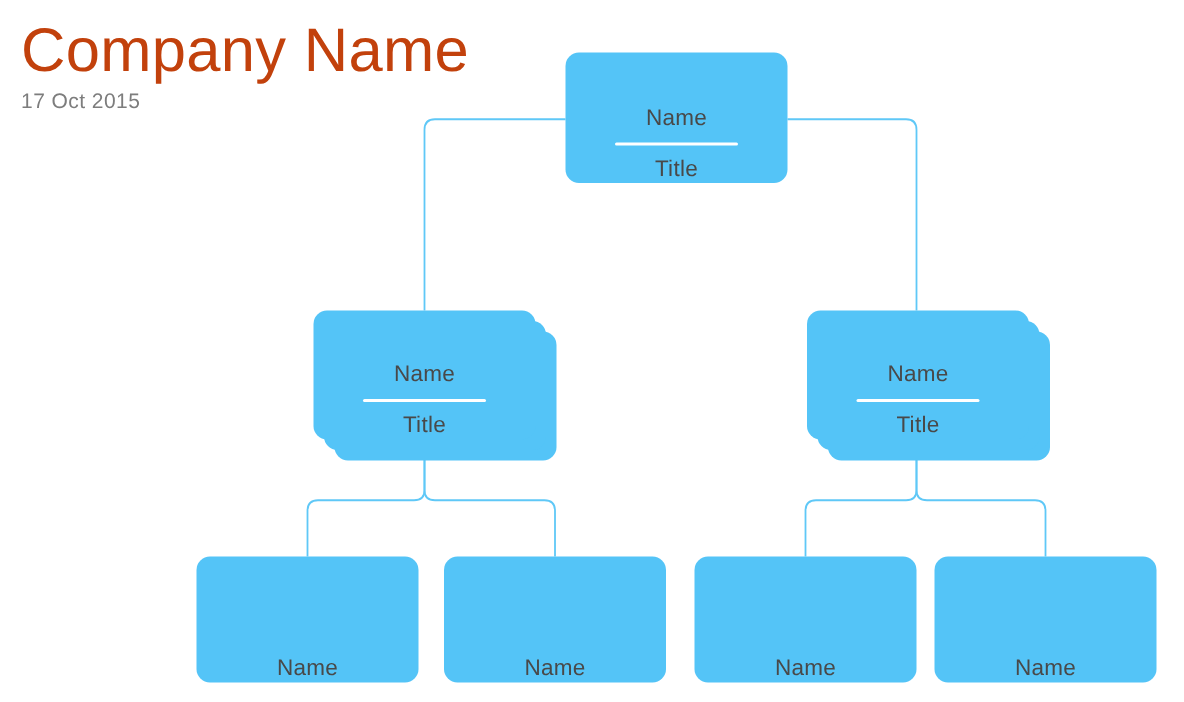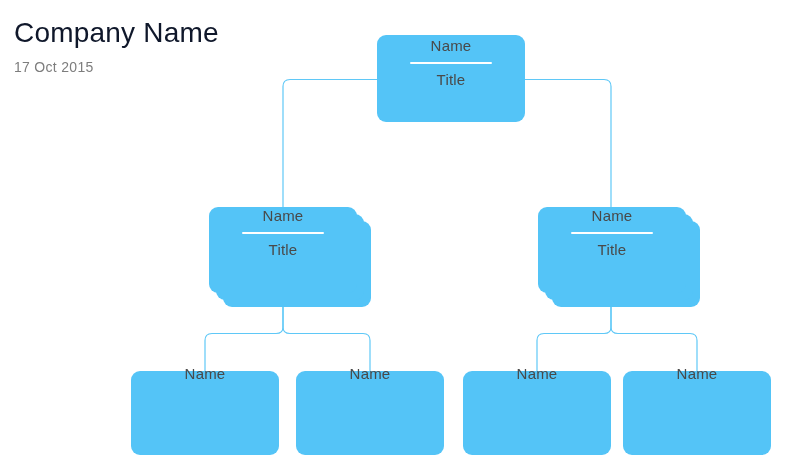--- a/index.html
+++ b/index.html
@@ -20,24 +20,24 @@
   }
 
   
   #header {
     position: absolute;
     left: 14px;
     top: 14px;
     width: 330px;
   }
   #page-title {
-    font-size: 28px;
+    font-size: 41px;
     line-height: 38px;
     font-weight: 400;
-    color: #0f172a;
+    color: #c2410c;
     letter-spacing: 0.2px;
     white-space: nowrap;
   }
   #page-date {
     margin-top: 7px;
     font-size: 14px;
     line-height: 17px;
     font-weight: 400;
     color: #7d7d7d;
     letter-spacing: 0.3px;
@@ -62,21 +62,21 @@
 
   
   .node {
     position: absolute;
     box-sizing: border-box;
     background: #54c4f7;
     border-radius: 9px;
     display: flex;
     flex-direction: column;
     align-items: center;
-    justify-content: flex-start;
+    justify-content: flex-end;
   }
   .node .node-name,
   .node .node-title {
     color: #494949;
     font-size: 15px;
     line-height: 18px;
     font-weight: 400;
     letter-spacing: 0.2px;
     text-align: center;
   }

